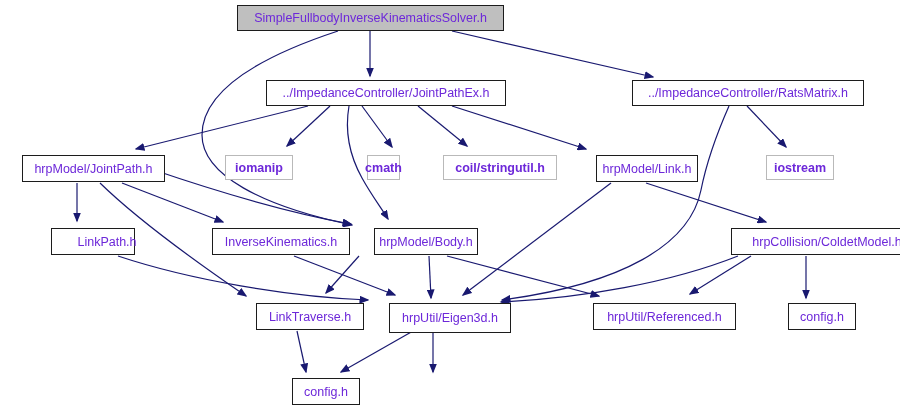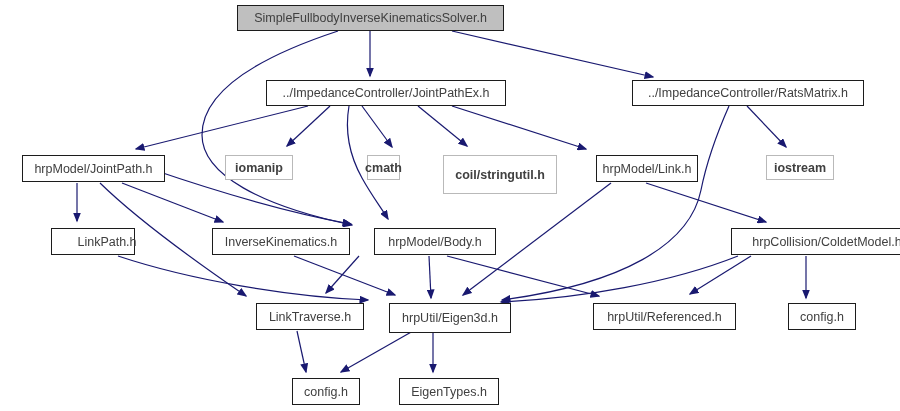--- a/index.html
+++ b/index.html
@@ -1,20 +1,20 @@
 <!DOCTYPE html>
 <html><head>
 <meta charset="utf-8">
 <style>
   html,body{margin:0;padding:0;background:#ffffff;}
   #canvas{position:relative;width:900px;height:411px;background:#ffffff;overflow:hidden;
           font-family:"Liberation Sans","DejaVu Sans",sans-serif;}
   #edges{position:absolute;left:0;top:0;width:900px;height:411px;z-index:0;}
   .node{position:absolute;z-index:1;display:flex;align-items:center;justify-content:center;
-        font-size:12.5px;color:#404040;background:#ffffff;white-space:nowrap;box-sizing:border-box;}
+        font-size:12.5px;color:#6d28d9;background:#ffffff;white-space:nowrap;box-sizing:border-box;}
   .node.project{border:1.5px solid #1c1c1c;margin-left:16px;}
   .node.system{border:1px solid #b9b9b9;font-weight:bold;}
   .node.root{border:1.5px solid #1c1c1c;background:#bfbfbf;}
   .edge{stroke:#191970;stroke-width:1.2;fill:none;}
 </style>
 </head>
 <body>
 
 <div id="canvas">
 
@@ -65,53 +65,50 @@
     </div>
   <div class="node project" style="left:6px;top:155px;width:143px;height:27px;">
       <span>hrpModel/JointPath.h</span>
     </div>
   <div class="node system" style="left:225px;top:155px;width:68px;height:25px;">
       <span>iomanip</span>
     </div>
   <div class="node system" style="left:367px;top:155px;width:33px;height:25px;">
       <span>cmath</span>
     </div>
-  <div class="node system" style="left:443px;top:155px;width:114px;height:39px;">
+  <div class="node system" style="left:443px;top:155px;width:114px;height:25px;">
       <span>coil/stringutil.h</span>
     </div>
   <div class="node project" style="left:580px;top:155px;width:102px;height:27px;">
       <span>hrpModel/Link.h</span>
     </div>
   <div class="node system" style="left:766px;top:155px;width:68px;height:25px;">
       <span>iostream</span>
     </div>
   <div class="node project" style="left:35px;top:228px;width:84px;height:27px;padding-left:28px;">
       <span>LinkPath.h</span>
     </div>
   <div class="node project" style="left:196px;top:228px;width:138px;height:27px;">
       <span>InverseKinematics.h</span>
     </div>
-  <div class="node project" style="left:358px;top:228px;width:122px;height:27px;">
+  <div class="node project" style="left:358px;top:228px;width:104px;height:27px;">
       <span>hrpModel/Body.h</span>
     </div>
   <div class="node project" style="left:715px;top:228px;width:192px;height:27px;">
       <span>hrpCollision/ColdetModel.h</span>
     </div>
   <div class="node project" style="left:240px;top:303px;width:108px;height:27px;">
       <span>LinkTraverse.h</span>
     </div>
   <div class="node project" style="left:373px;top:303px;width:122px;height:30px;">
       <span>hrpUtil/Eigen3d.h</span>
     </div>
   <div class="node project" style="left:577px;top:303px;width:143px;height:27px;">
       <span>hrpUtil/Referenced.h</span>
     </div>
   <div class="node project" style="left:772px;top:303px;width:68px;height:27px;">
       <span>config.h</span>
     </div>
   <div class="node project" style="left:276px;top:378px;width:68px;height:27px;">
       <span>config.h</span>
     </div>
-  <div class="node project" style="left:383px;top:378px;width:100px;height:27px;">
-      <span>EigenTypes.h</span>
-    </div>
 
 </div>
 
 </body></html>

